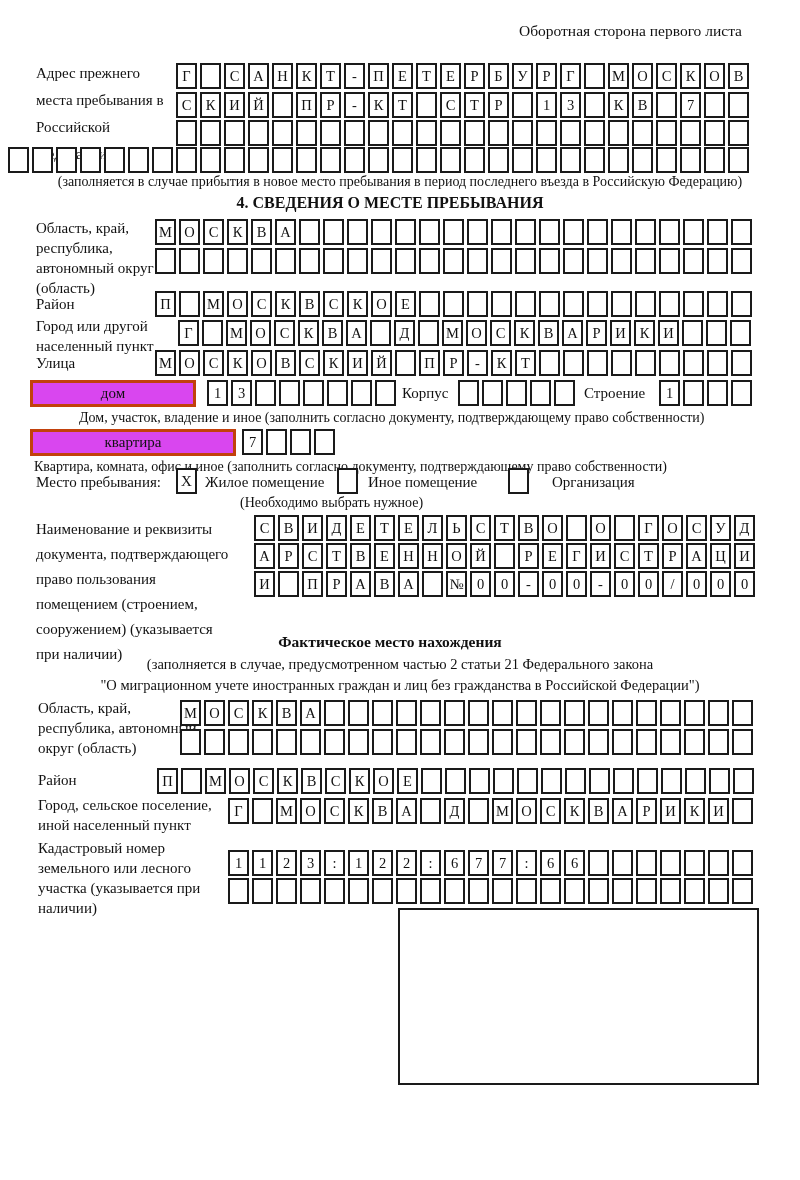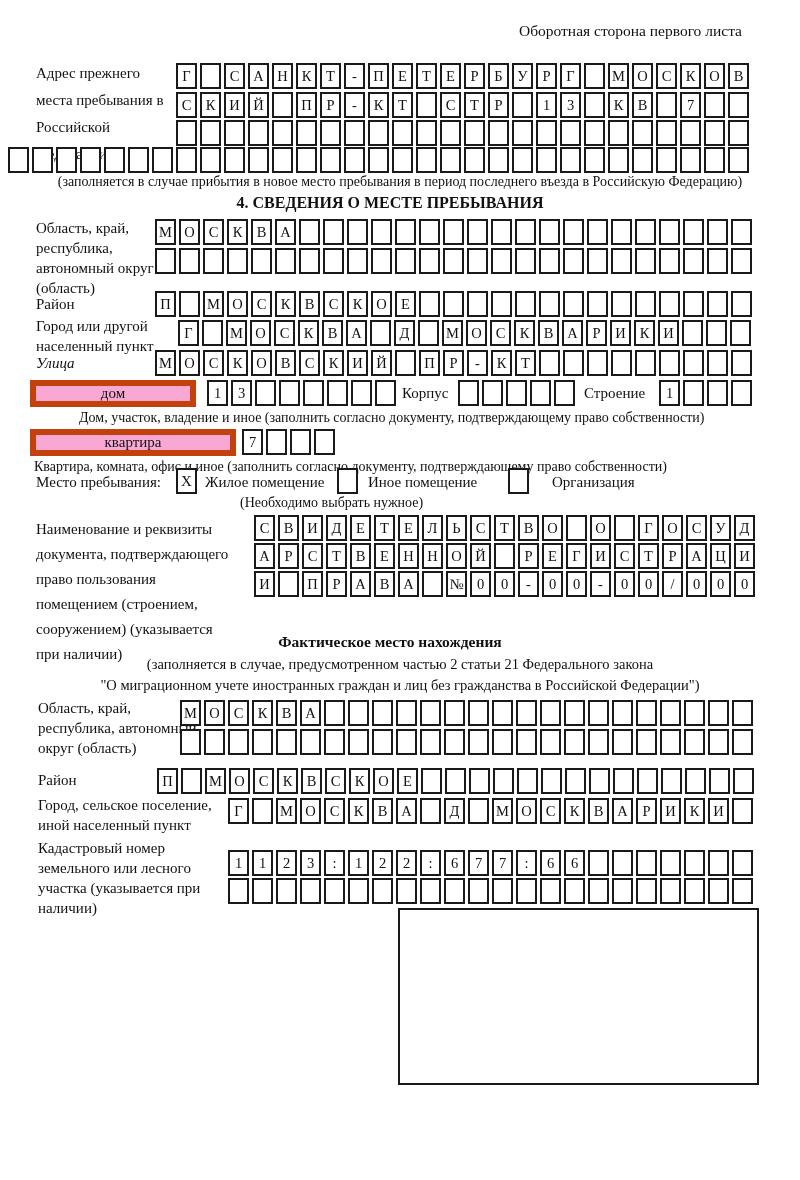--- a/index.html
+++ b/index.html
@@ -4,22 +4,22 @@
 <style>
   html,body{margin:0;padding:0;background:#fff;}
   #page{position:relative;width:800px;height:1180px;background:#ffffff;
         font-family:"Liberation Serif", serif;color:#111;overflow:hidden;}
   .lbl{position:absolute;font-size:15px;line-height:20px;color:#111;}
   .lbl-tall{line-height:27px;}
   .lbl-mid{line-height:25px;}
   .cellrow{position:absolute;display:flex;gap:3px;}
   .cell{flex:0 0 auto;width:21px;height:26px;box-sizing:border-box;border:2px solid #1a1a1a;
         display:flex;align-items:center;justify-content:center;font-size:14.5px;background:#fff;}
-  .bigbox{position:absolute;box-sizing:border-box;border:6px solid #c2410c;height:27px;
-        display:flex;align-items:center;justify-content:center;font-size:15px;background:#f9a8d4;}
+  .bigbox{position:absolute;box-sizing:border-box;border:3px solid #c2410c;height:27px;
+        display:flex;align-items:center;justify-content:center;font-size:15px;background:#d946ef;}
   .caption{position:absolute;font-size:13.5px;white-space:nowrap;}
   .center{text-align:center;left:0;width:800px;}
   .sect-title{position:absolute;left:0;width:780px;text-align:center;font-weight:bold;font-size:16px;}
   .subnote{position:absolute;left:0;width:800px;text-align:center;font-size:14.5px;white-space:nowrap;}
   .pagenote{position:absolute;top:22px;right:58px;font-size:15.5px;}
   .chk{position:absolute;width:21px;height:26px;box-sizing:border-box;border:2px solid #1a1a1a;
        display:flex;align-items:center;justify-content:center;font-size:15px;background:#fff;}
   .stamp-box{position:absolute;left:398px;top:908px;width:361px;height:177px;box-sizing:border-box;
        border:2px solid #1a1a1a;background:#fff;}
   .stamp-note{position:absolute;left:388px;top:1088px;width:382px;text-align:center;
@@ -254,21 +254,21 @@
       <span class="cell">А</span>
       <span class="cell">Р</span>
       <span class="cell">И</span>
       <span class="cell">К</span>
       <span class="cell">И</span>
       <span class="cell"></span>
       <span class="cell"></span>
       <span class="cell"></span>
     </div>
 
-  <div class="lbl" style="left:36px;top:353px;font-style:italic;">Улица</div>
+  <div class="lbl" style="left:36px;top:353px;">Улица</div>
   <div class="cellrow" style="left:155px;top:350px;">
       <span class="cell">М</span>
       <span class="cell">О</span>
       <span class="cell">С</span>
       <span class="cell">К</span>
       <span class="cell">О</span>
       <span class="cell">В</span>
       <span class="cell">С</span>
       <span class="cell">К</span>
       <span class="cell">И</span>

